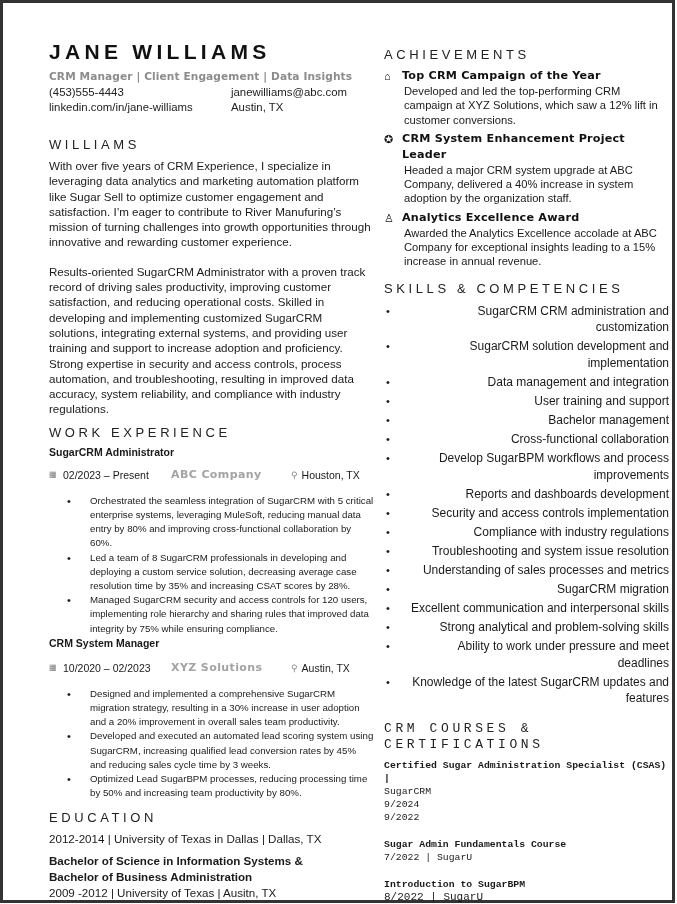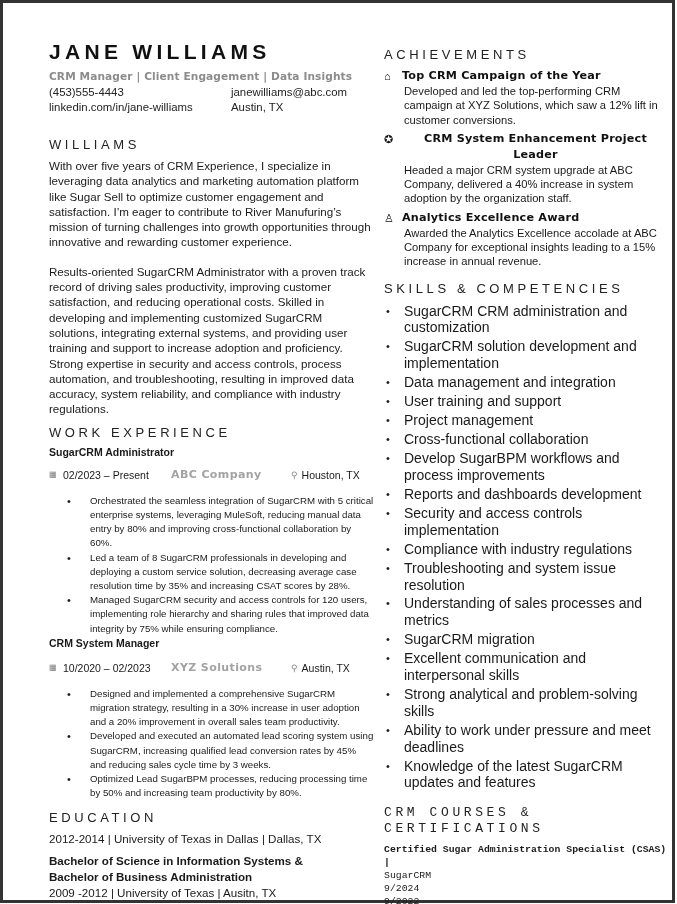--- a/index.html
+++ b/index.html
@@ -37,25 +37,25 @@
   .bullets { list-style: none; margin-top: 7px; padding-left: 18px; }
   .bullets li { position: relative; padding-left: 23px; font-size: 9.7px; line-height: 14.2px; color: #1a1a1a; }
   .bullets li::before { content: "•"; position: absolute; left: 0; top: 0; font-size: 11px; }
 
   .edu-degree { font-size: 11.6px; font-weight: bold; line-height: 16px; color: #1a1a1a; }
   .edu-detail { font-size: 11.6px; line-height: 16px; color: #1a1a1a; }
 
   .ach { margin-top: 4px; }
   .ach-head { display: flex; align-items: flex-start; }
   .ach-icon { width: 18px; flex: 0 0 18px; font-size: 11px; line-height: 16px; color: #111; }
-  .ach-title { font-family: "DejaVu Sans", sans-serif; font-weight: bold; font-size: 11.2px; line-height: 16px; color: #111; letter-spacing: 0.2px; text-align: center; }
+  .ach-title { font-family: "DejaVu Sans", sans-serif; font-weight: bold; font-size: 11.2px; line-height: 16px; color: #111; letter-spacing: 0.2px; }
   .ach-desc { padding-left: 20px; font-size: 11.2px; line-height: 14.3px; color: #1a1a1a; }
 
   .skills { list-style: none; margin-top: 6px; }
-  .skills li { position: relative; padding-left: 20px; font-size: 14px; line-height: 16.8px; margin-bottom: 2.2px; color: #1a1a1a; }
+  .skills li { position: relative; padding-left: 20px; font-size: 12px; line-height: 16.8px; margin-bottom: 2.2px; color: #1a1a1a; text-align: right; }
   .skills li::before { content: "•"; position: absolute; left: 2px; top: 0; font-size: 11px; }
 
   .course { margin-top: 8px; font-size: 9.8px; line-height: 13px; color: #1a1a1a; }
   .course .c-title { font-weight: bold; }
 </style>
 </head>
 <body>
 
 <div class="frame">
 
@@ -151,21 +151,21 @@
       <div class="ach-desc">Awarded the Analytics Excellence accolade at ABC Company for exceptional insights leading to a 15% increase in annual revenue.</div>
     </div>
 
     <div style="margin-top:12px;">
       <div class="section-title">SKILLS &amp; COMPETENCIES</div>
       <ul class="skills">
         <li>SugarCRM CRM administration and customization</li>
         <li>SugarCRM solution development and implementation</li>
         <li>Data management and integration</li>
         <li>User training and support</li>
-        <li>Project management</li>
+        <li>Bachelor management</li>
         <li>Cross-functional collaboration</li>
         <li>Develop SugarBPM workflows and process improvements</li>
         <li>Reports and dashboards development</li>
         <li>Security and access controls implementation</li>
         <li>Compliance with industry regulations</li>
         <li>Troubleshooting and system issue resolution</li>
         <li>Understanding of sales processes and metrics</li>
         <li>SugarCRM migration</li>
         <li>Excellent communication and interpersonal skills</li>
         <li>Strong analytical and problem-solving skills</li>
@@ -182,17 +182,18 @@
         <div class="c-title">Certified Sugar Administration Specialist (CSAS)  |</div>
         <div>SugarCRM</div>
         <div>9/2024</div>
         <div>9/2022</div>
       </div>
       <div class="course" style="margin-top:14px;">
         <div class="c-title">Sugar Admin Fundamentals Course</div>
         <div>7/2022 | SugarU</div>
       </div>
       <div class="course" style="margin-top:14px;">
+        <div class="c-title">Introduction to SugarBPM</div>
         <div style="font-size:11px;">8/2022 | SugarU</div>
       </div>
     </div>
   </div>
 </div>
 
 </body></html>

